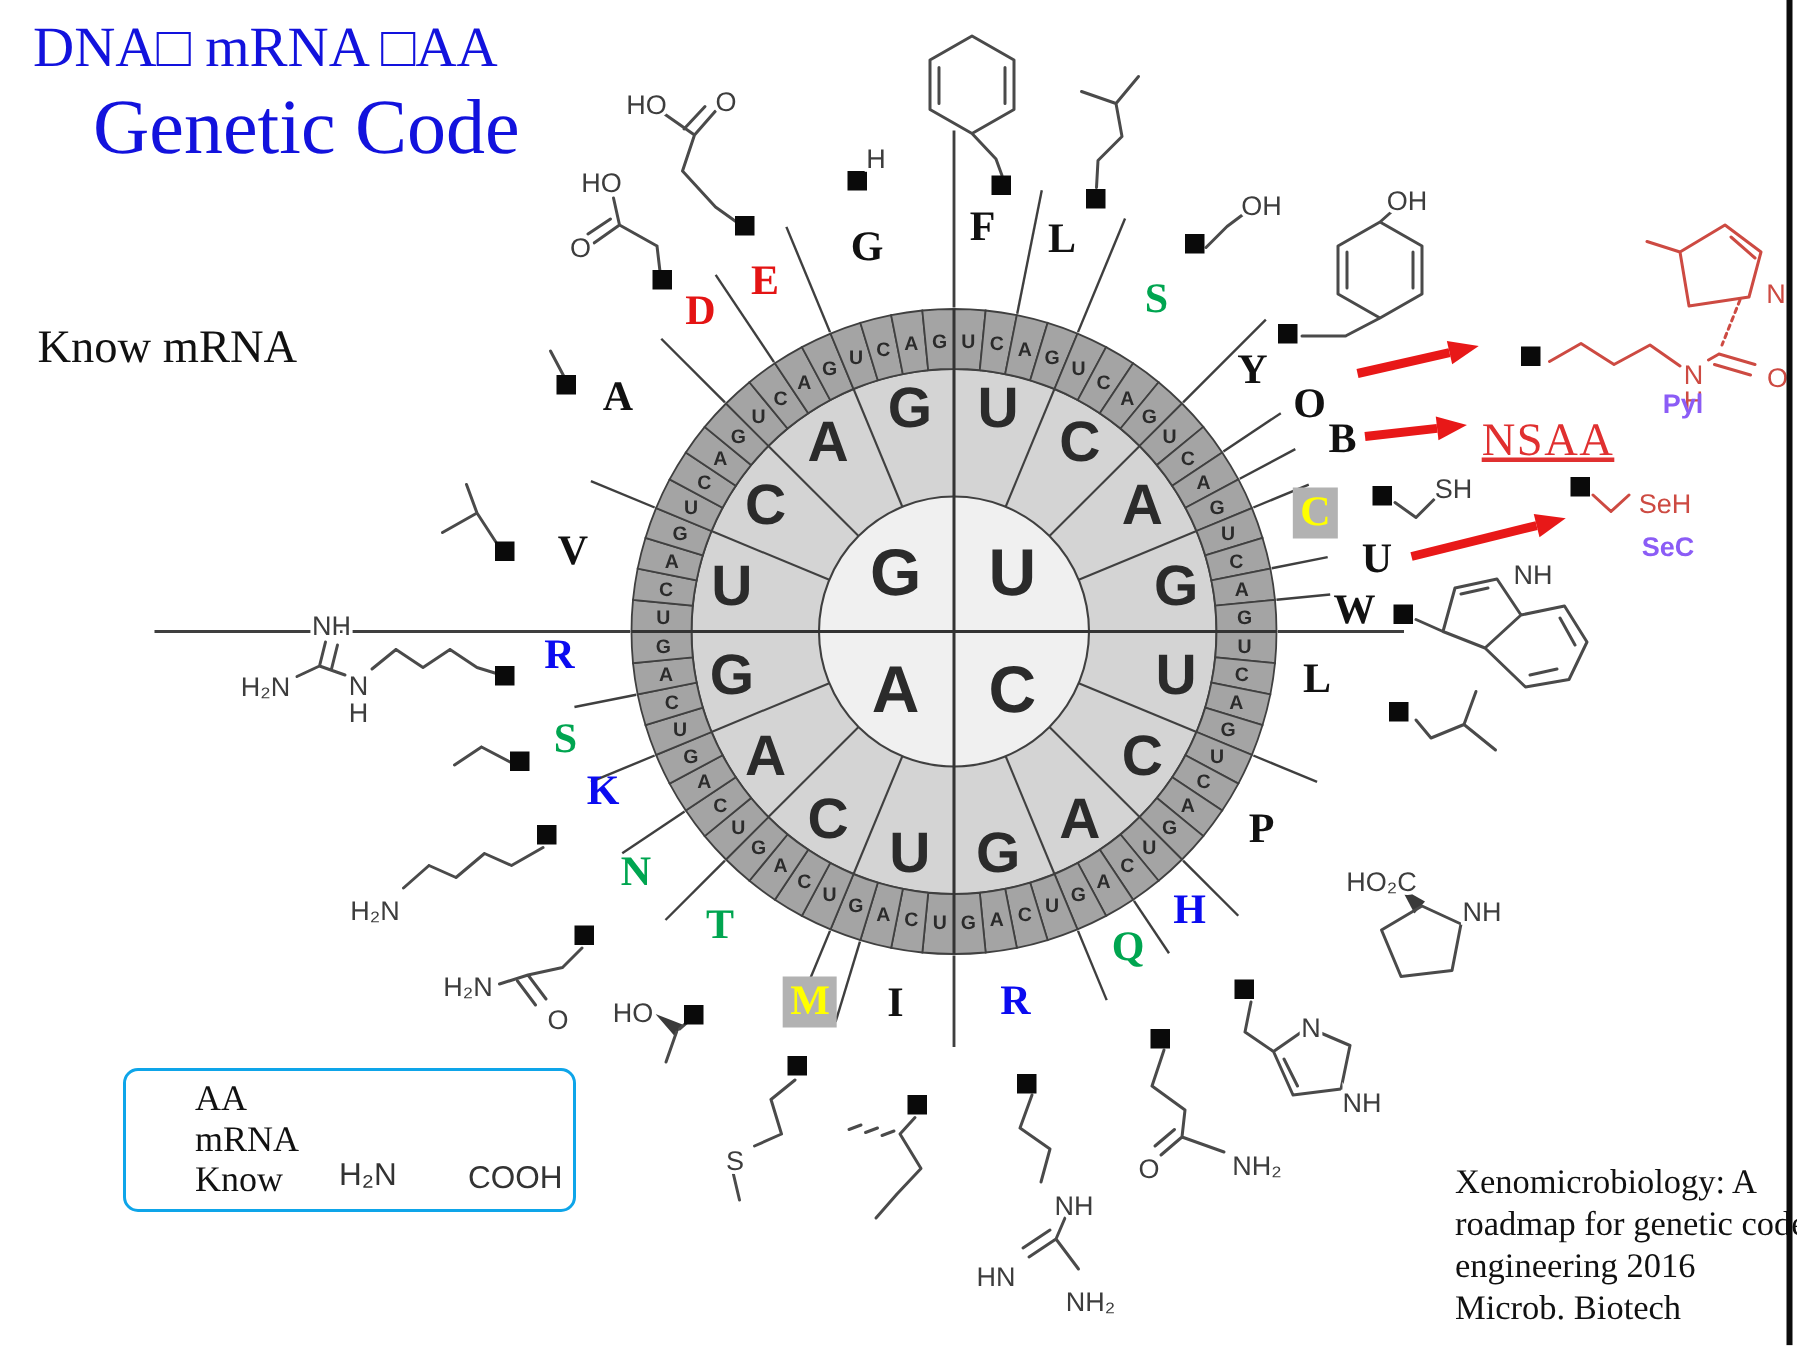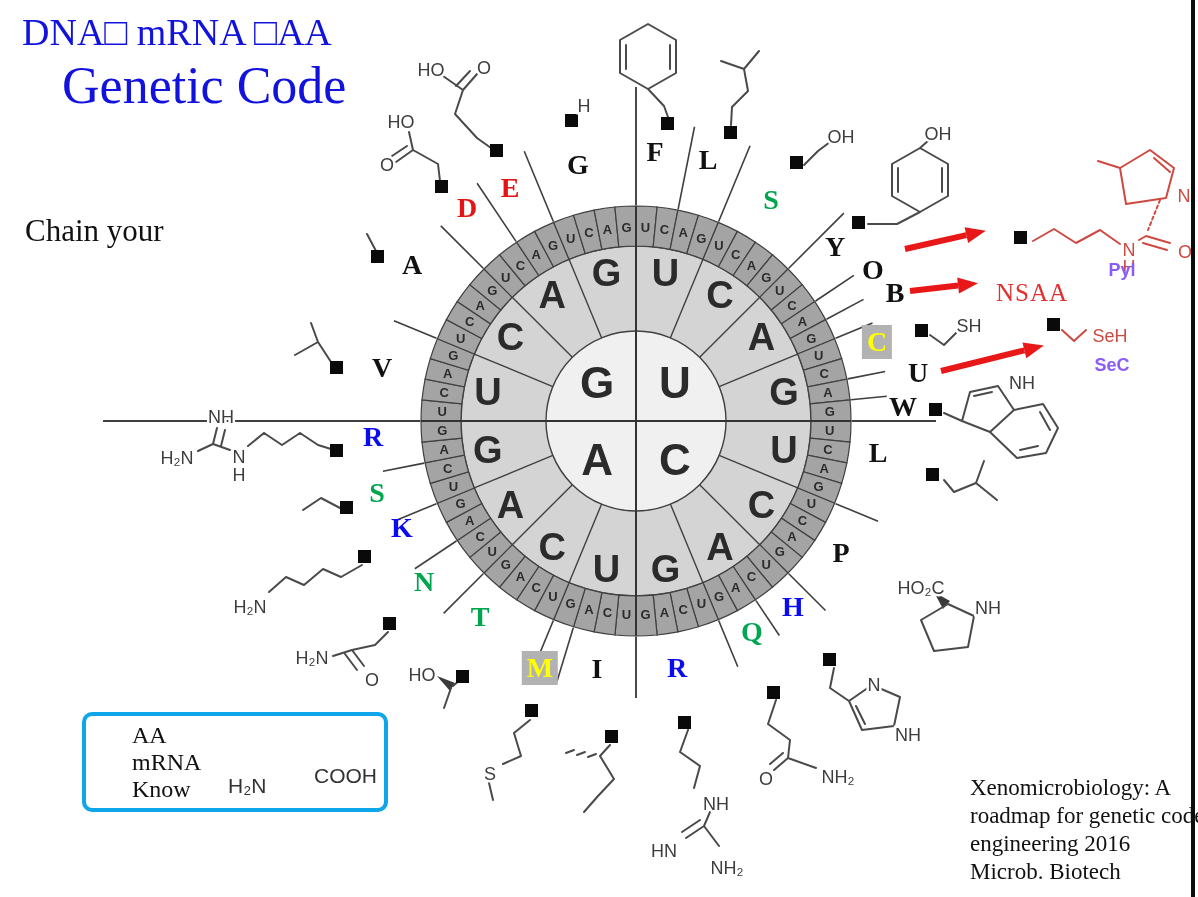--- a/index.html
+++ b/index.html
@@ -10,31 +10,31 @@
   .title2{position:absolute;left:62px;top:56px;font-size:52px;color:#1212dd;white-space:nowrap;}
   .know{position:absolute;left:25px;top:212px;font-size:31px;color:#111;line-height:37px;}
   .aa{position:absolute;transform:translate(-50%,-50%);font-weight:bold;font-size:28px;
       font-family:"Liberation Serif",serif;line-height:1;}
   .c-black{color:#111;}
   .c-red{color:#e41414;}
   .c-green{color:#00a550;}
   .c-blue{color:#0b0bf0;}
   .c-yellow{color:#ffff00;background:#b2b2b2;padding:3px 5px;}
   .nsaa{position:absolute;left:1032px;top:293px;transform:translate(-50%,-50%);
-        font-size:25px;color:#e03030;letter-spacing:1px;}
+        font-size:31px;color:#e03030;letter-spacing:1px;text-decoration:underline;}
   .cap{position:absolute;transform:translate(-50%,-50%);font-family:"Liberation Sans",sans-serif;
        font-weight:bold;font-size:18px;color:#8b5cf6;}
   .cap.pyl{left:1122px;top:270px;}
   .cap.sec{left:1112px;top:365px;text-align:right;}
-  .legend{position:absolute;left:82px;top:712px;width:298px;height:92px;border:4px solid #0ea5e9;
+  .legend{position:absolute;left:82px;top:712px;width:298px;height:92px;border:2px solid #0ea5e9;
           border-radius:10px;background:#fff;}
   .legend .ltxt{position:absolute;left:46px;top:6px;font-size:24px;color:#111;line-height:27px;}
   .legend .amine{position:absolute;left:142px;top:58px;font-size:21px;color:#333;
                  font-family:"Liberation Sans",sans-serif;}
-  .legend .carboxyl{position:absolute;left:228px;top:48px;font-size:21px;color:#333;
+  .legend .carboxyl{position:absolute;left:228px;top:60px;font-size:21px;color:#333;
                  font-family:"Liberation Sans",sans-serif;}
   .citation{position:absolute;left:970px;top:774px;width:260px;font-size:23px;color:#111;
             line-height:28px;white-space:nowrap;}
   .edge{position:absolute;left:1191px;top:0;width:4px;height:897px;background:#0c0c0c;}
   
   .bond{stroke:#4a4a4a;stroke-width:2;fill:none;stroke-linecap:round;stroke-linejoin:round;}
   .bond.red{stroke:#cd4a42;}
   .bond.dash{stroke-dasharray:3,3;}
   .wedge{fill:#3a3a3a;stroke:none;}
   .sq{fill:#0a0a0a;}
@@ -44,21 +44,21 @@
   .wl{font-family:"Liberation Sans",sans-serif;font-weight:bold;fill:#2b2b2b;text-anchor:middle;}
 </style>
 </head>
 <body>
 
 <div class="page">
 
   <div class="title1">DNA□ mRNA □AA</div>
   <div class="title2">Genetic Code</div>
   <div class="know">
-    <div>Chain your</div>
+    <div>Know mRNA</div>
   </div>
 
   <svg id="art" width="1198" height="897" viewBox="0 0 1198 897">
     <g id="wheel">
         <circle cx="636" cy="421" r="175" fill="#d4d4d4" stroke="#404040" stroke-width="1.4"></circle>
         <circle cx="636" cy="421" r="90" fill="#f0f0f0" stroke="#404040" stroke-width="1.4"></circle>
         <path d="M636.0,206.0 A215,215 0 0 1 657.1,207.0 L653.2,246.8 A175,175 0 0 0 636.0,246.0 Z" fill="#a4a4a4" stroke="#404040" stroke-width="1.2"></path>
         <path d="M657.1,207.0 A215,215 0 0 1 677.9,210.1 L670.1,249.4 A175,175 0 0 0 653.2,246.8 Z" fill="#a4a4a4" stroke="#404040" stroke-width="1.2"></path>
         <path d="M677.9,210.1 A215,215 0 0 1 698.4,215.3 L686.8,253.5 A175,175 0 0 0 670.1,249.4 Z" fill="#a4a4a4" stroke="#404040" stroke-width="1.2"></path>
         <path d="M698.4,215.3 A215,215 0 0 1 718.3,222.4 L703.0,259.3 A175,175 0 0 0 686.8,253.5 Z" fill="#a4a4a4" stroke="#404040" stroke-width="1.2"></path>

